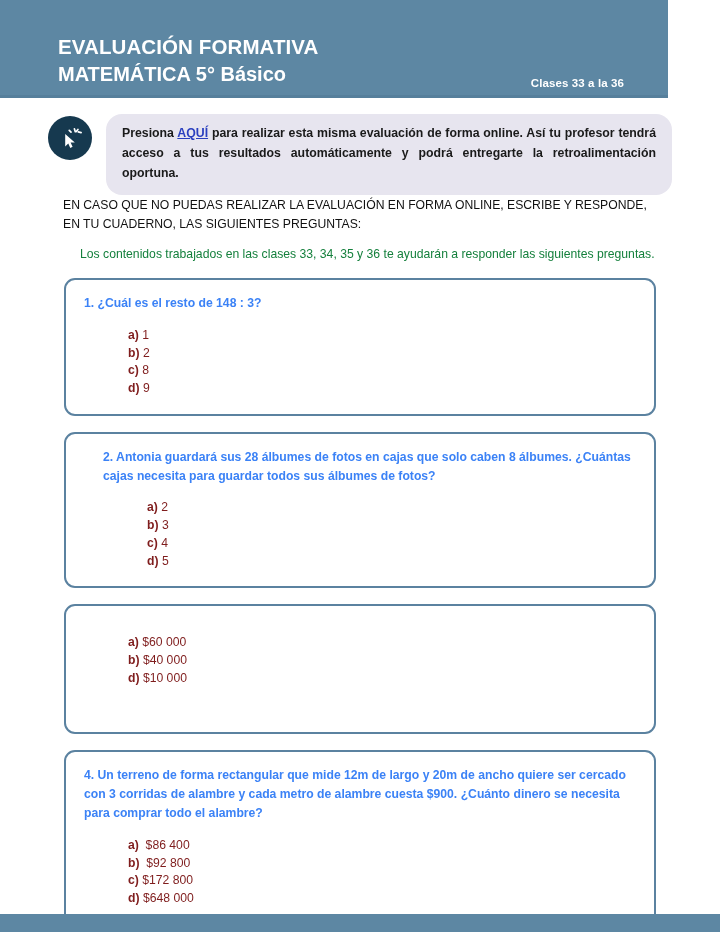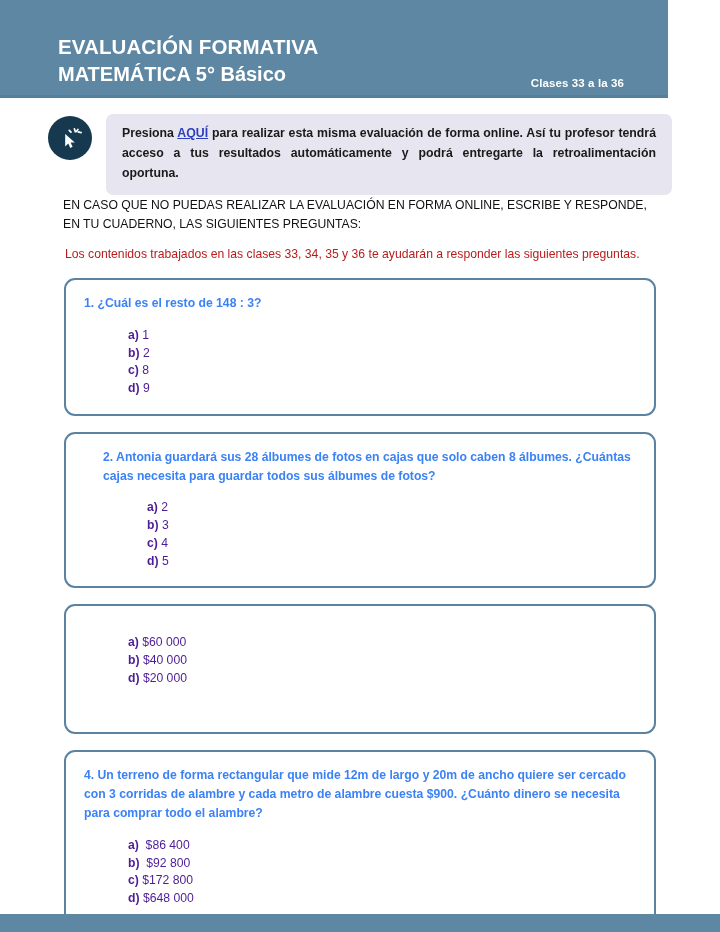--- a/index.html
+++ b/index.html
@@ -84,21 +84,21 @@
     margin-top: 2px;
     display: flex;
     align-items: center;
     justify-content: center;
   }
   .callout-icon svg { display: block; }
   .callout-box {
     margin-left: 14px;
     flex: 1 1 auto;
     background: #e7e5ef;
-    border-radius: 7px;
+    border-radius: 16px;
     padding: 10px 16px 11px 16px;
     box-sizing: border-box;
   }
   .callout-text {
     font-size: 12.3px;
     font-weight: bold;
     color: #1a1a1a;
     line-height: 1.62;
     text-align: justify;
     text-justify: inter-word;
@@ -118,27 +118,27 @@
     top: 196px;
     width: 594px;
     font-size: 12.2px;
     font-weight: normal;
     line-height: 1.52;
     color: #111111;
     margin: 0;
   }
   .instruction-plain {
     position: absolute;
-    left: 65px;
+    left: 80px;
     top: 245px;
     width: 600px;
     font-size: 12.2px;
     font-weight: normal;
     line-height: 1.5;
-    color: #b91c1c;
+    color: #15803d;
     margin: 0;
   }
 
   
   .questions {
     position: absolute;
     left: 64px;
     top: 278px;
     width: 592px;
   }
@@ -163,21 +163,21 @@
     line-height: 1.55;
     margin: 0 0 0 0;
   }
   .options {
     list-style: none;
     margin: 14px 0 0 0;
     padding: 0 0 0 44px;
   }
   .options li {
     font-size: 12.2px;
-    color: #4c1d95;
+    color: #7f1d1d;
     line-height: 1.45;
     white-space: pre;
   }
   .opt-letter {
     font-weight: bold;
   }
   .opt-value {
     font-weight: normal;
   }
 </style>
@@ -232,21 +232,21 @@
       <li><span class="opt-letter">b)</span><span class="opt-value"> 3</span></li>
       <li><span class="opt-letter">c)</span><span class="opt-value"> 4</span></li>
       <li><span class="opt-letter">d)</span><span class="opt-value"> 5</span></li>
     </ul>
   </div>
 
   <div class="qbox q3">
     <ul class="options">
       <li><span class="opt-letter">a)</span><span class="opt-value"> $60 000</span></li>
       <li><span class="opt-letter">b)</span><span class="opt-value"> $40 000</span></li>
-      <li><span class="opt-letter">d)</span><span class="opt-value"> $20 000</span></li>
+      <li><span class="opt-letter">d)</span><span class="opt-value"> $10 000</span></li>
     </ul>
   </div>
 
   <div class="qbox q4">
     <p class="qtext">4. Un terreno de forma rectangular que mide 12m de largo y 20m de ancho quiere ser cercado con 3 corridas de alambre y cada metro de alambre cuesta $900. ¿Cuánto dinero se necesita para comprar todo el alambre?</p>
     <ul class="options">
       <li><span class="opt-letter">a)</span><span class="opt-value">  $86 400</span></li>
       <li><span class="opt-letter">b)</span><span class="opt-value">  $92 800</span></li>
       <li><span class="opt-letter">c)</span><span class="opt-value"> $172 800</span></li>
       <li><span class="opt-letter">d)</span><span class="opt-value"> $648 000</span></li>

